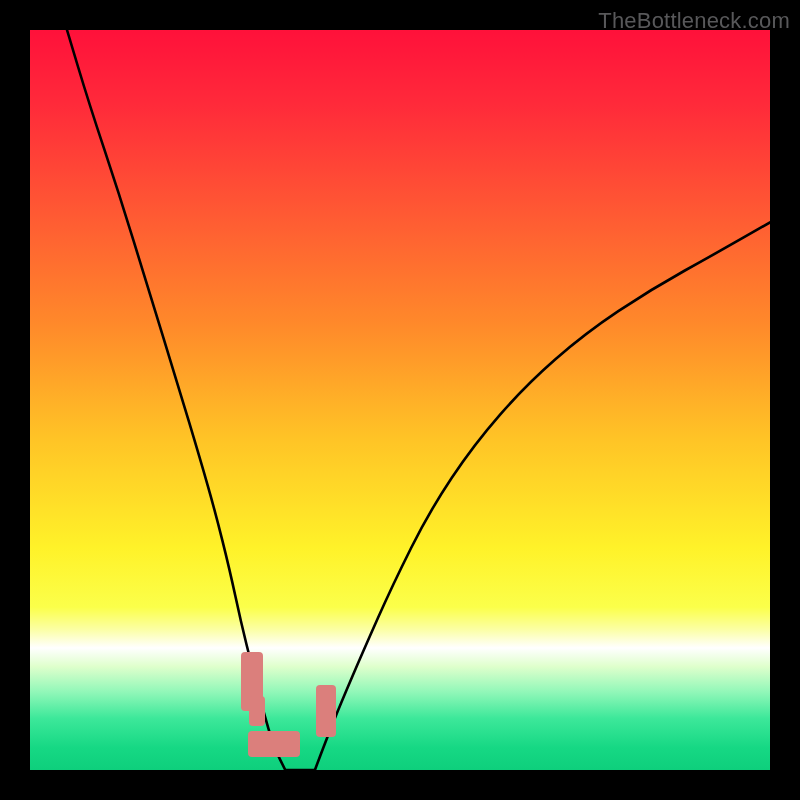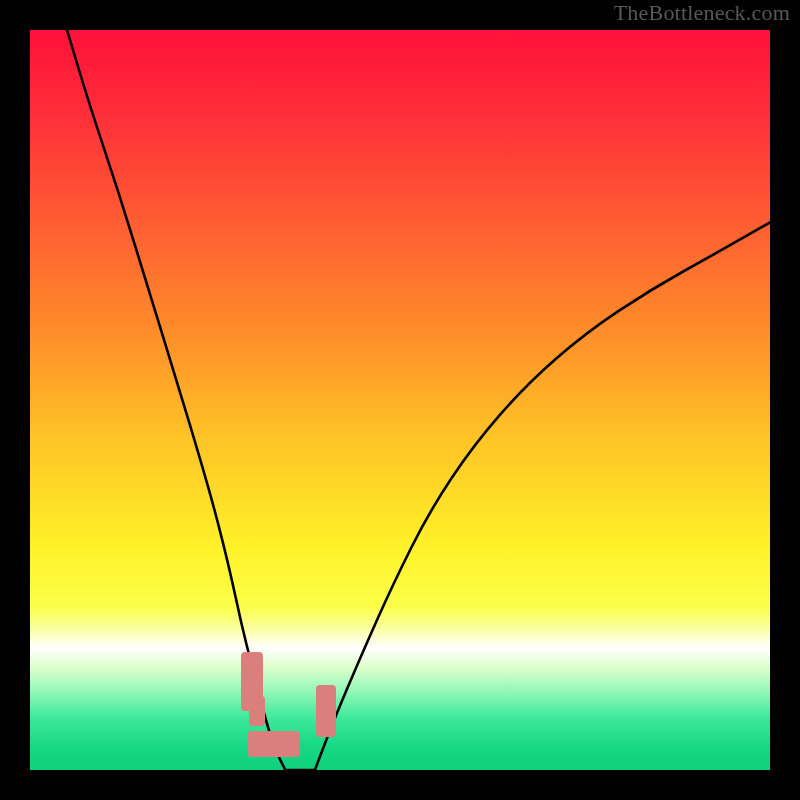--- a/index.html
+++ b/index.html
@@ -11,23 +11,23 @@
     overflow: hidden;
   }
   .frame {
     position: relative;
     width: 800px;
     height: 800px;
     background: #000000;
   }
   .watermark {
     position: absolute;
-    top: 0;
+    top: 8px;
     right: 10px;
-    font-family: Liberation Serif, serif;
+    font-family: Liberation Sans, sans-serif;
     font-size: 22px;
     font-weight: 500;
     color: #58585a;
     z-index: 10;
     letter-spacing: 0.2px;
   }
   .plot-area {
     position: absolute;
     left: 30px;
     top: 30px;

